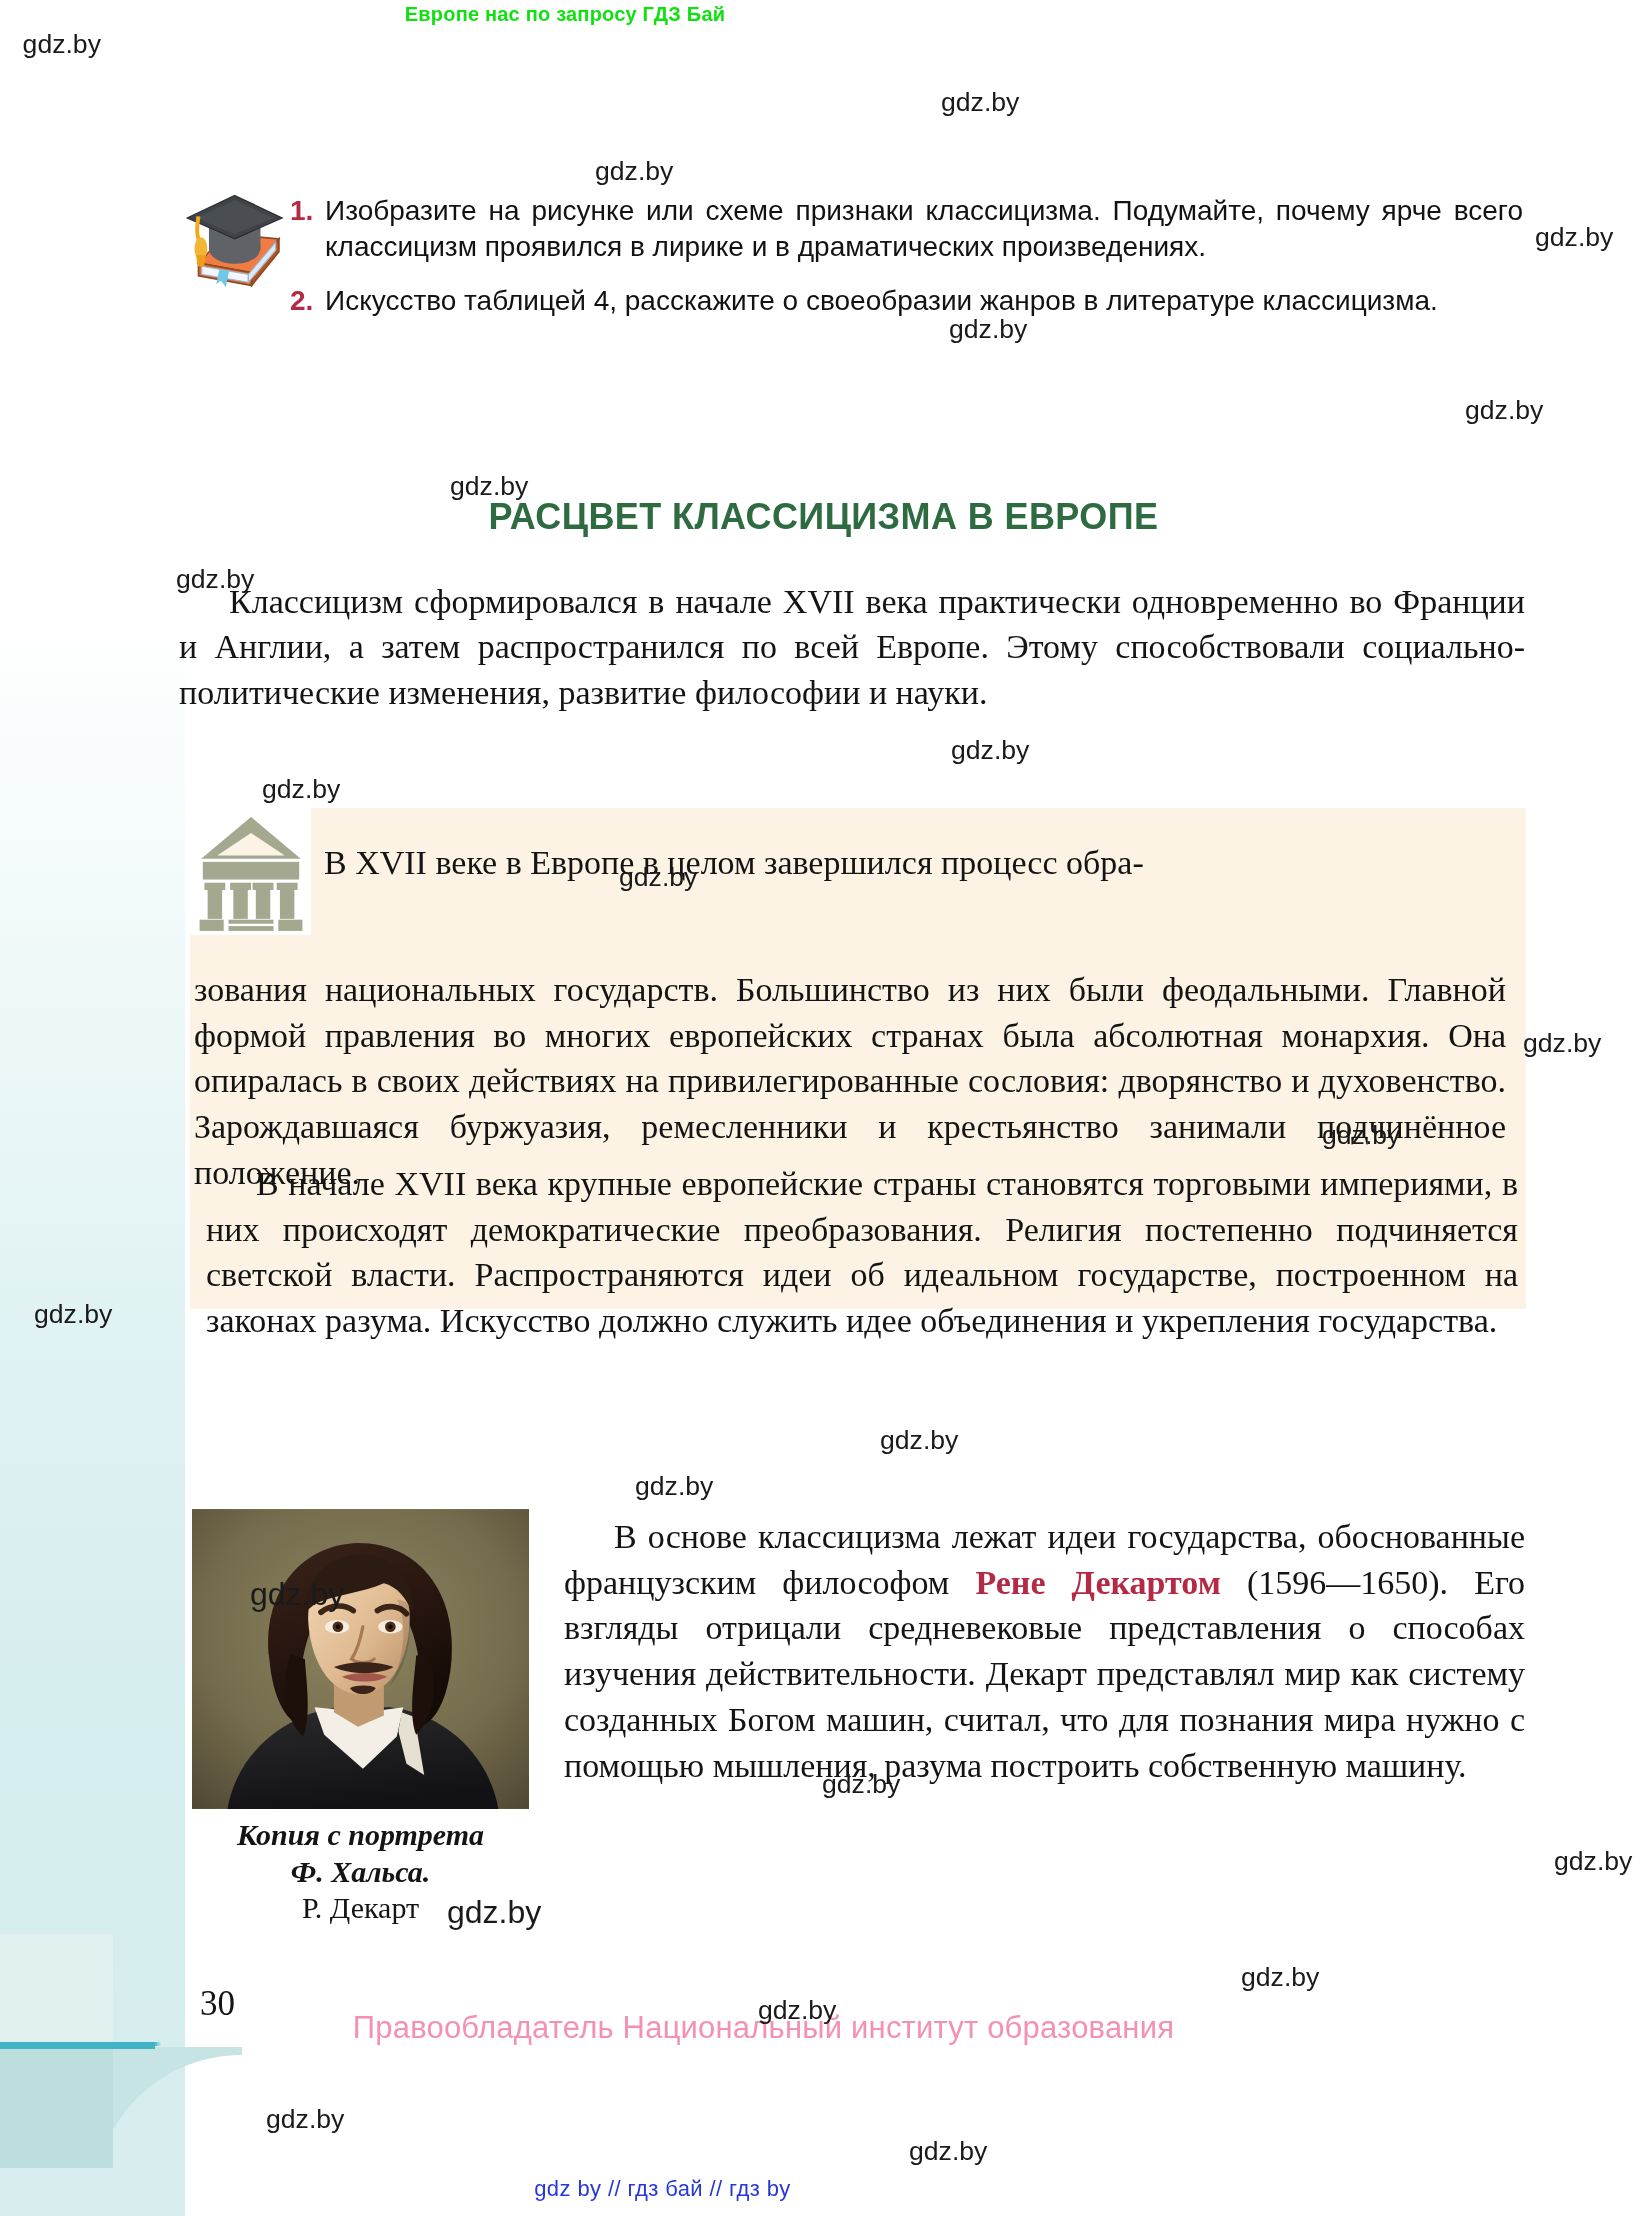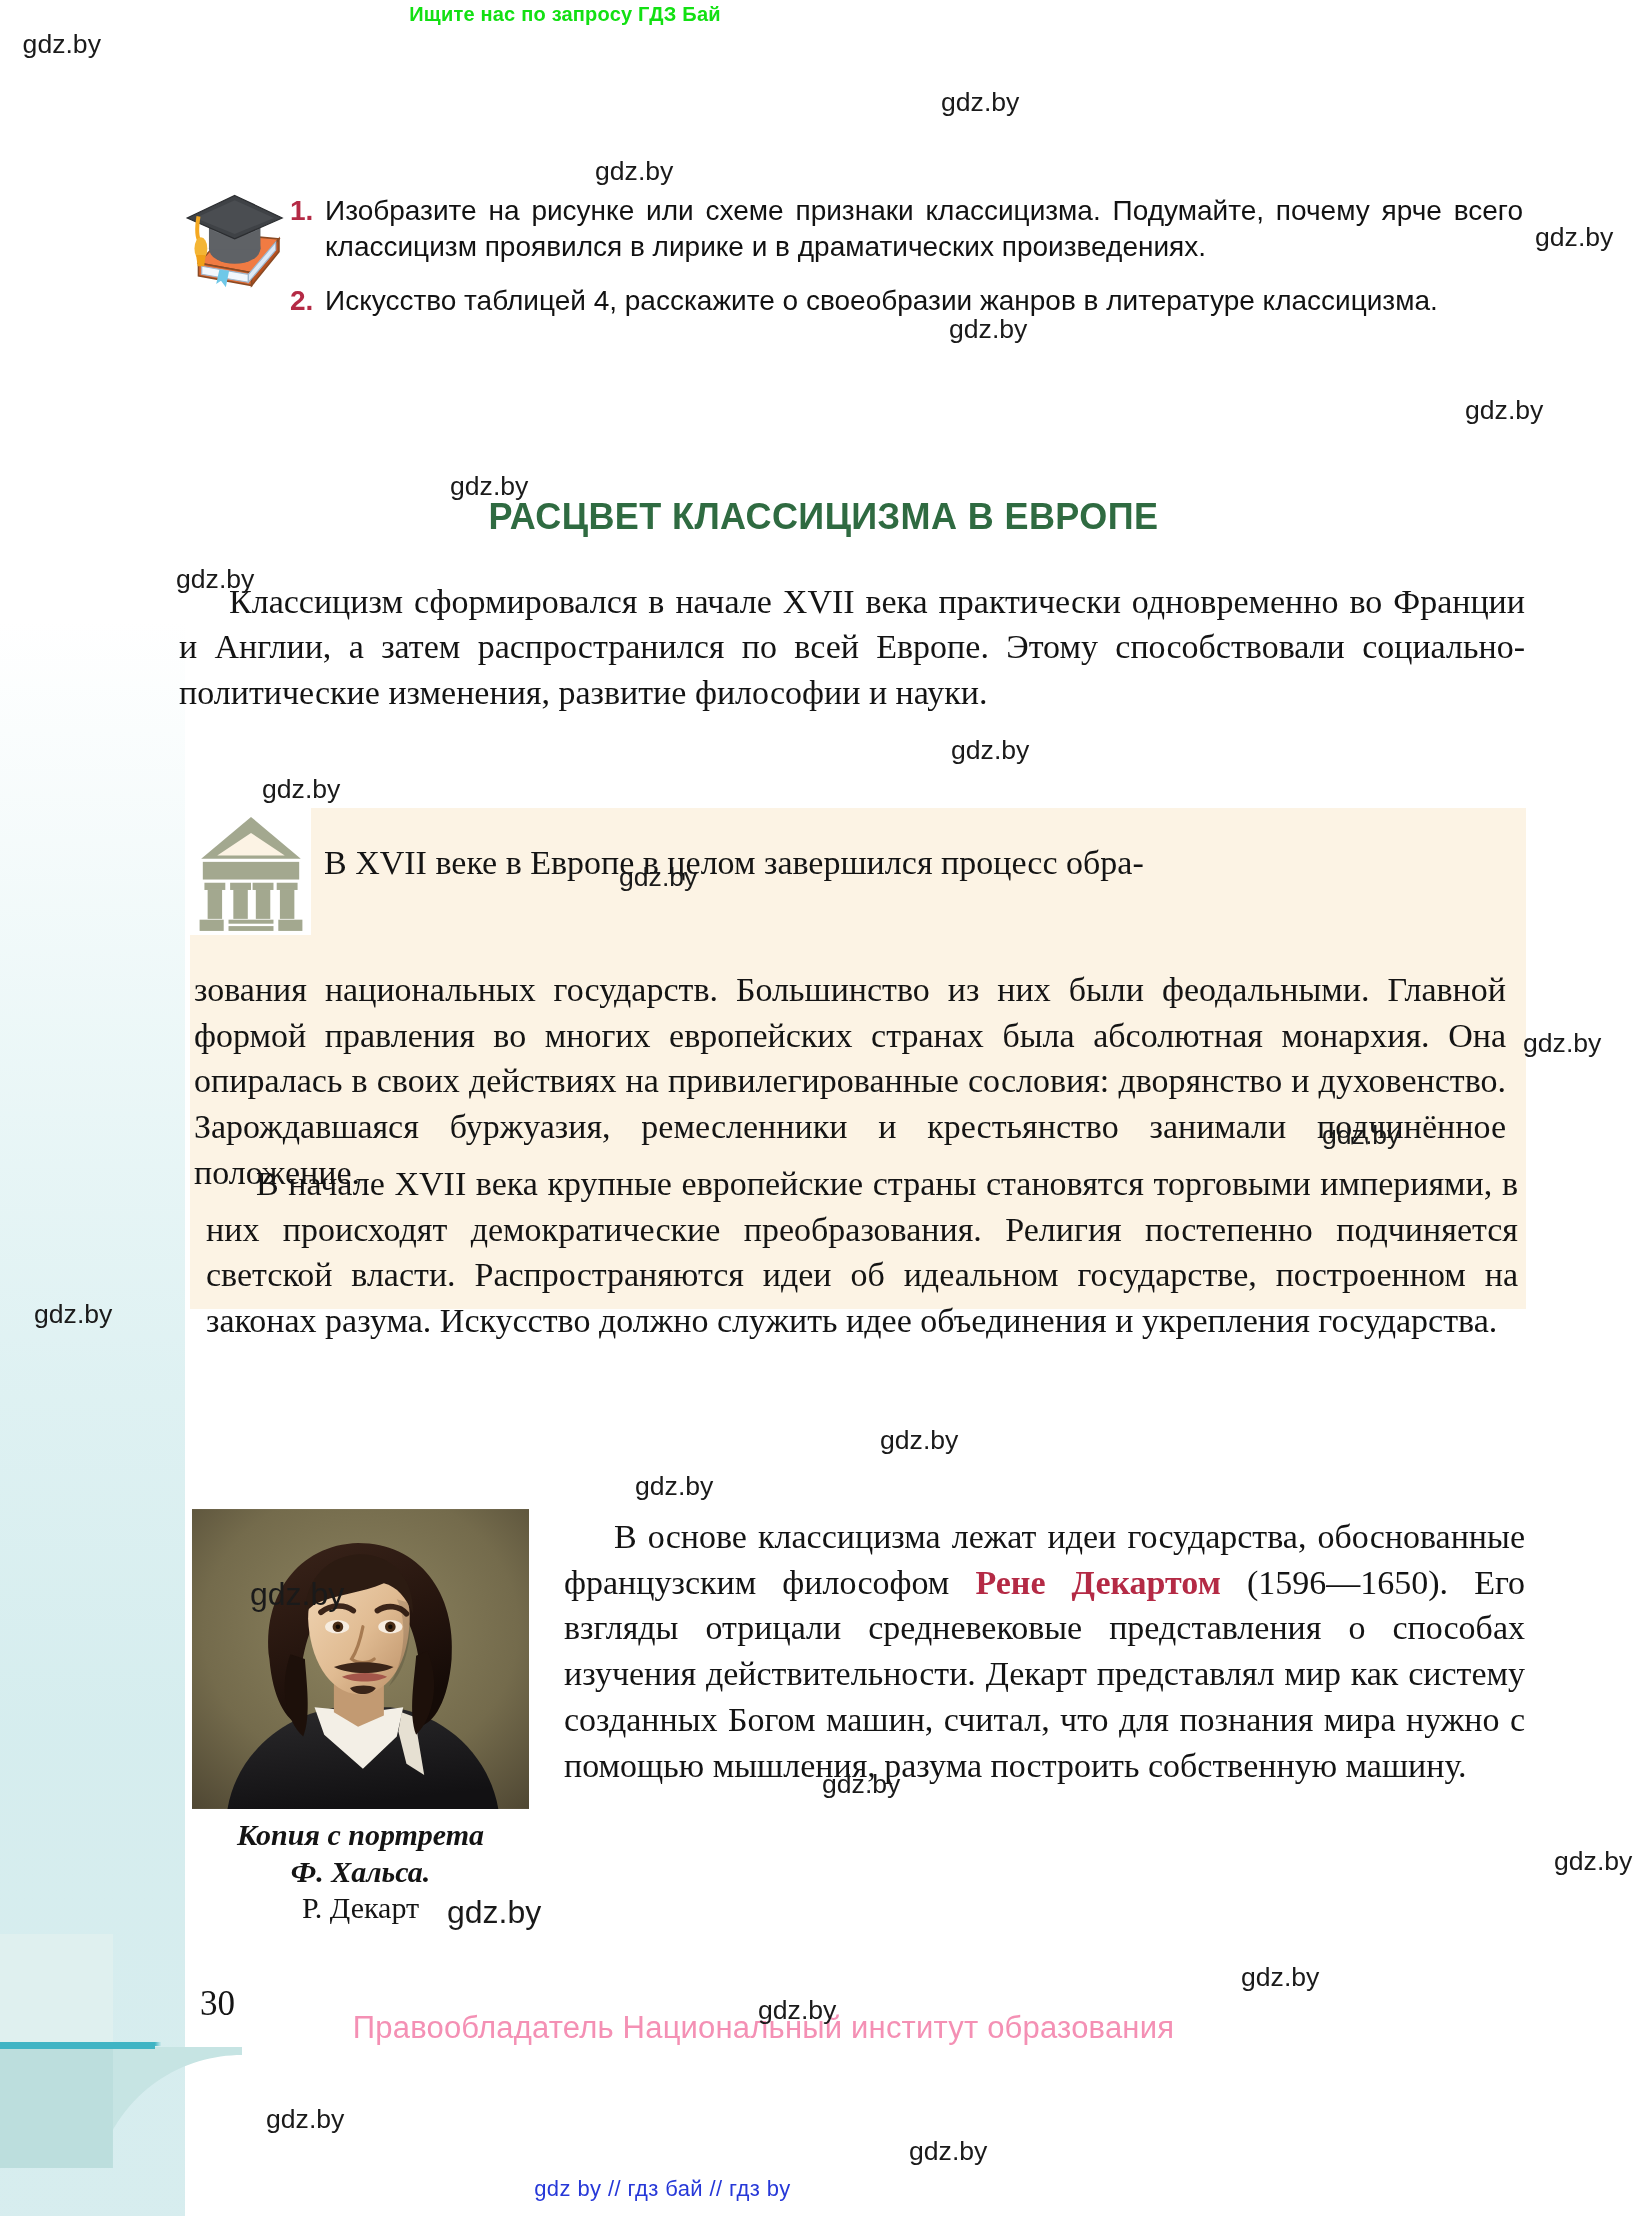--- a/index.html
+++ b/index.html
@@ -256,21 +256,21 @@
     letter-spacing: 0.4px;
   }
 </style>
 </head>
 <body>
 
 <div id="page">
 
   <div class="edge-wash"></div>
 
-  <div class="promo">Ищите нас по запросу ГДЗ Бай</div>
+  <div class="promo">Европе нас по запросу ГДЗ Бай</div>
 
   <div class="cap-icon">
     <svg viewBox="0 0 128 125" width="103" height="101">
 
       <path d="M18 88 L52 52 L118 58 L84 100 Z" fill="#f07b43" stroke="#8a4a24" stroke-width="2"></path>
       <path d="M18 88 L84 100 L84 116 L18 104 Z" fill="#e06a32" stroke="#8a4a24" stroke-width="2"></path>
       <path d="M84 100 L118 58 L118 74 L84 116 Z" fill="#b8501f" stroke="#8a4a24" stroke-width="2"></path>
 
       <path d="M22 92 L80 102 L80 112 L22 102 Z" fill="#f2f7fd" stroke="#9fb8cf" stroke-width="1.5"></path>
       <path d="M80 102 L114 62 L114 72 L80 112 Z" fill="#dde9f6" stroke="#9fb8cf" stroke-width="1.5"></path>

